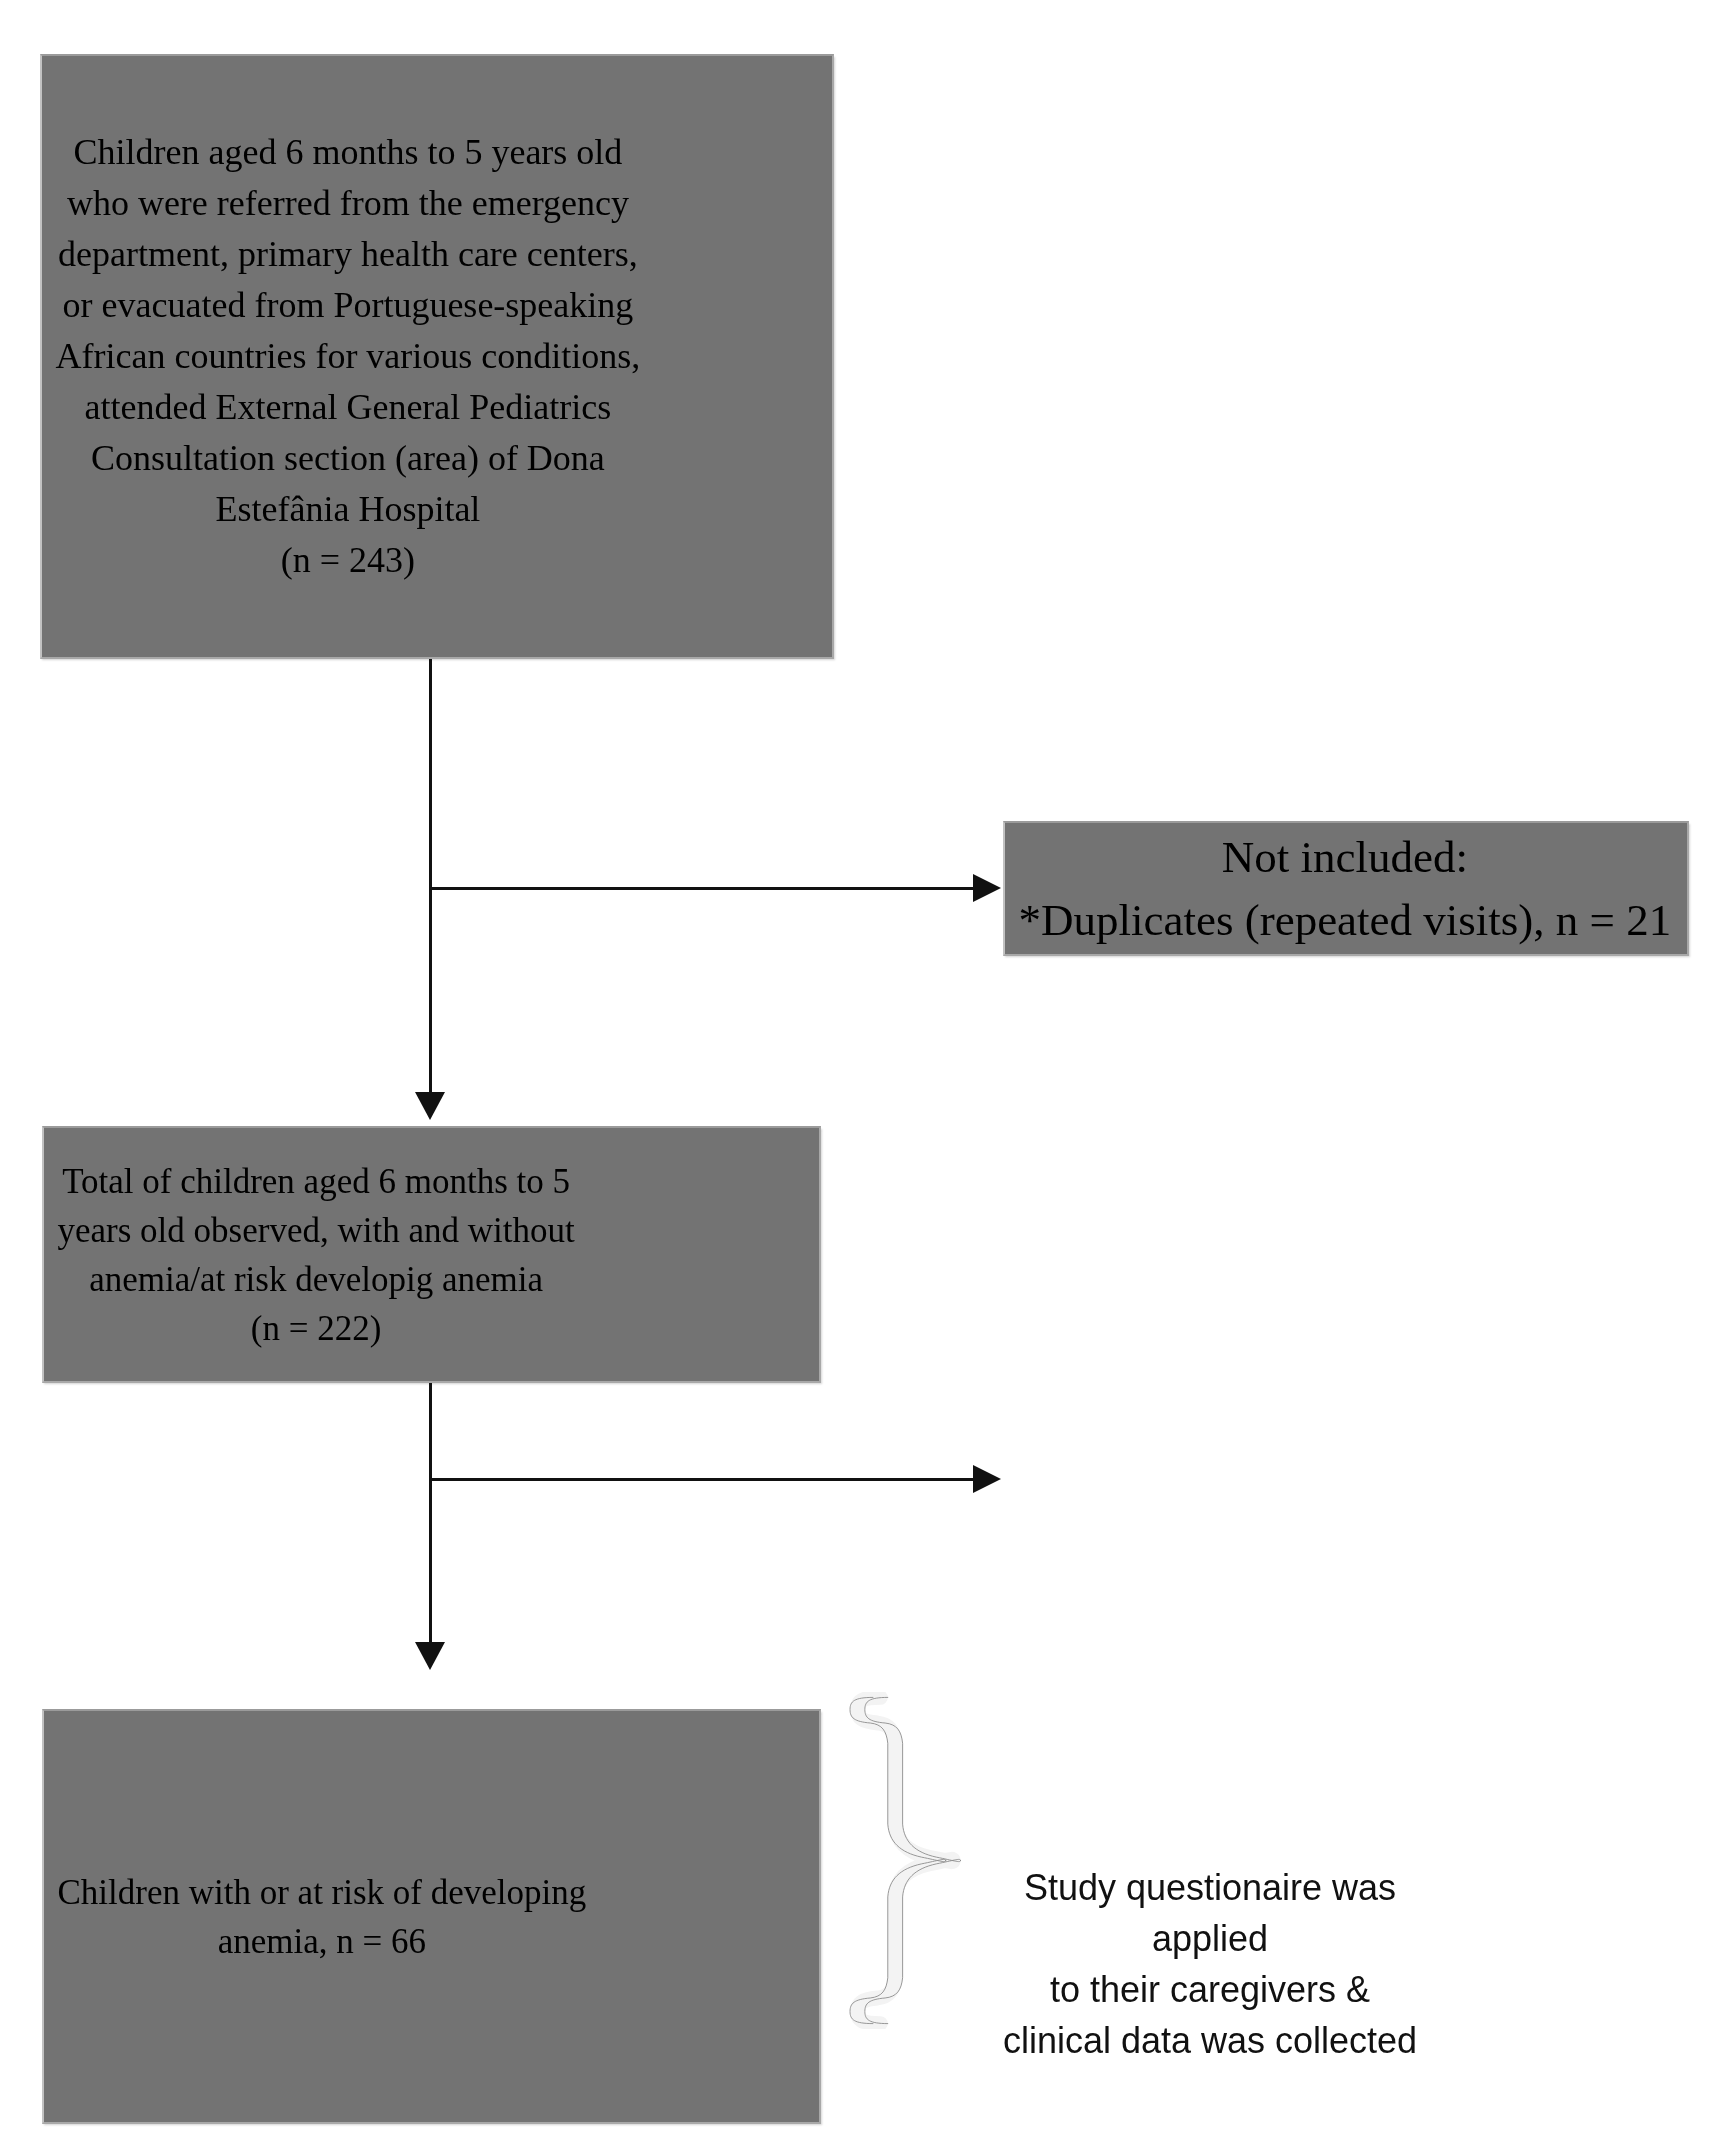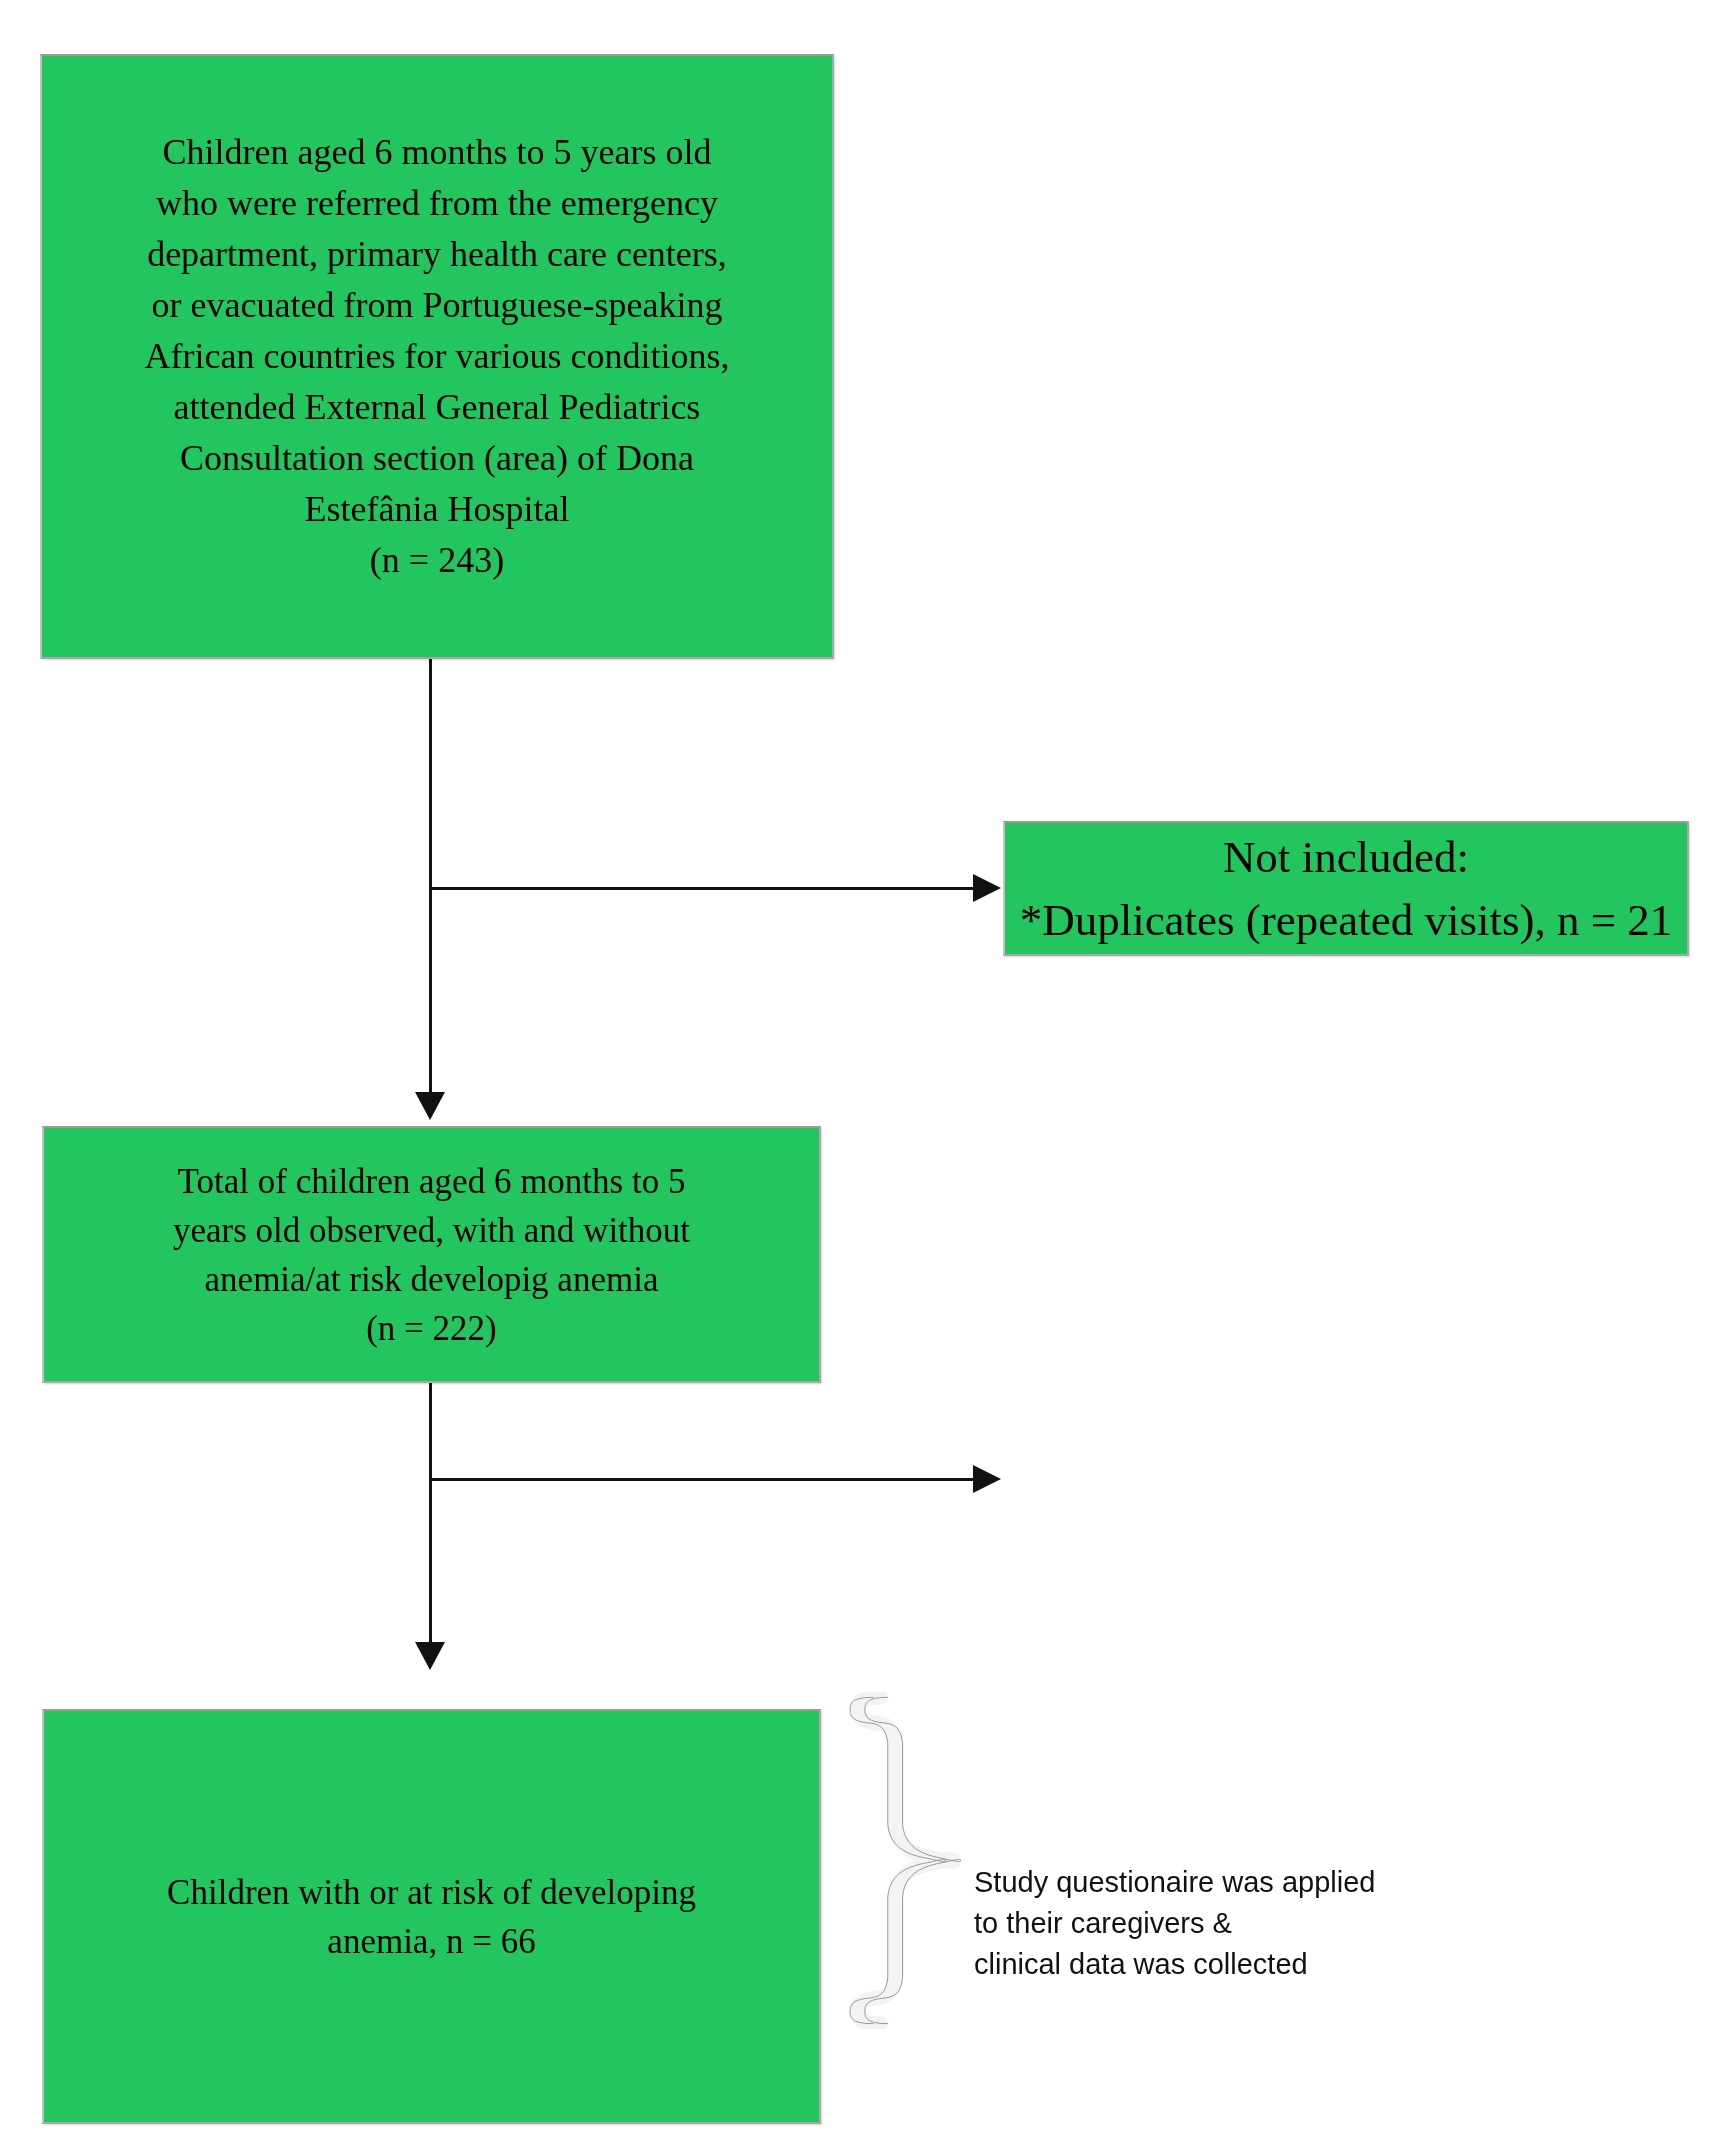--- a/index.html
+++ b/index.html
@@ -16,27 +16,26 @@
     width: 1725px;
     height: 2151px;
     background: #ffffff;
     overflow: hidden;
   }
 
   
   .flow-box {
     position: absolute;
     box-sizing: border-box;
-    background: #22c55e;
+    background: #737373;
     border: 2px solid #a8a8a8;
     border-top-color: #9b9b9b;
     border-left-color: #c2c2c2;
     display: flex;
     align-items: center;
-    justify-content: center;
     text-align: center;
     color: #000000;
     font-family: "Liberation Serif", "DejaVu Serif", serif;
     box-shadow: 1.3px 2px 2px -0.7px rgba(0,0,0,0.18);
   }
   .flow-box .inner {
     padding: 0 13.5px;
     line-height: 1.40;
     white-space: pre-line;
   }
@@ -106,23 +105,23 @@
     height: 337px;
   }
   #brace svg { display: block; width: 100%; height: 100%; }
 
   
   #brace-note {
     position: absolute;
     left: 974px;
     top: 1862px;
     width: 472px;
-    text-align: left;
+    text-align: center;
     font-family: "Liberation Sans", "DejaVu Sans", sans-serif;
-    font-size: 29px;
+    font-size: 36px;
     line-height: 1.42;
     color: #111111;
     white-space: pre-line;
   }
 </style>
 </head>
 <body>
 
 <div id="canvas">
 

